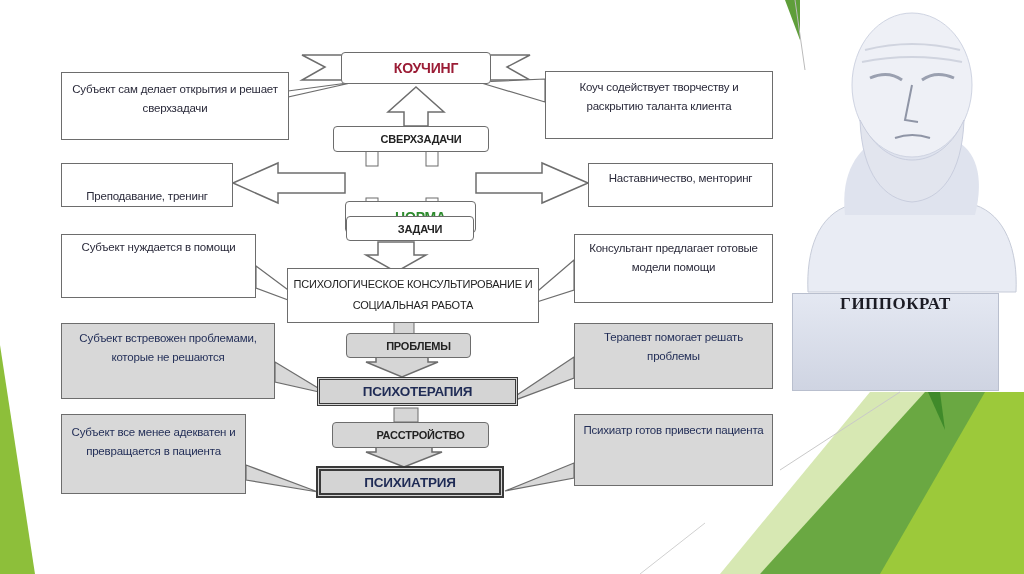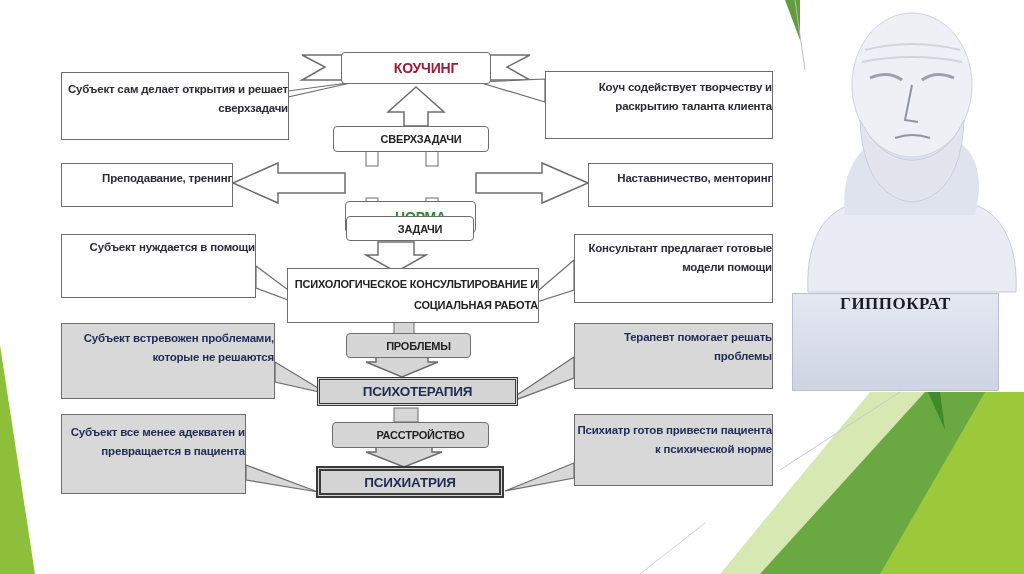--- a/index.html
+++ b/index.html
@@ -1,18 +1,18 @@
 <!DOCTYPE html>
 <html><head>
   <meta charset="utf-8">
   <style>
     html, body { margin:0; padding:0; }
     body { width:1024px; height:574px; position:relative; overflow:hidden; background:#ffffff; font-family:"Liberation Sans", sans-serif; }
     svg.bg { position:absolute; left:0; top:0; }
-    .box { position:absolute; box-sizing:border-box; border:1.5px solid #6d6d6d; background:#fff; text-align:right; color:#2a2a3a; font-weight:bold; font-size:11.5px; line-height:19px; letter-spacing:-0.2px; }
+    .box { position:absolute; box-sizing:border-box; border:1.5px solid #6d6d6d; background:#fff; text-align:center; color:#2a2a3a; font-weight:normal; font-size:11.5px; line-height:19px; letter-spacing:-0.2px; }
     .box.grey { background:#d8d8d8; color:#1f2b55; }
     .center { position:absolute; box-sizing:border-box; border:1.5px solid #6d6d6d; background:#fff; border-radius:4px; text-align:center; font-weight:bold; color:#222; font-size:11px; display:flex; align-items:center; justify-content:center; letter-spacing:-0.2px;padding-left:20px; }
     .center.grey { background:#d6d6d6; }
     .title-red { color:#9b1c35; font-size:14px; }
     .title-green { color:#2e8b2e; font-size:14px; }
     .dbl { position:absolute; box-sizing:border-box; border:3px double #3a3a3a; background:#d4d4d4; display:flex; align-items:center; justify-content:center; font-weight:bold; font-size:13.5px; color:#1f2b55; letter-spacing:-0.2px; }
     .plate { position:absolute; left:792px; top:293px; width:207px; height:98px; background:linear-gradient(#e4e8f2,#cfd4e2); border:1px solid #b9bfce; box-sizing:border-box; display:flex; justify-content:center; font-family:"Liberation Serif", serif; font-weight:bold; font-size:17px; color:#1b1b24; letter-spacing:0.5px; }
   </style>
 </head>
 <body>
@@ -100,21 +100,21 @@
   <span>РАССТРОЙСТВО</span>
 </div>
 <div class="dbl" style="left:316px;top:466px;width:188px;height:32px;border-width:5px;">
   <span>ПСИХИАТРИЯ</span>
 </div>
 
 <div class="box" style="left:61px;top:72px;width:228px;height:68px;padding-top:7px;">
   <div>Субъект сам делает открытия и решает</div>
   <div>сверхзадачи</div>
 </div>
-<div class="box" style="left:61px;top:163px;width:172px;height:44px;padding-top:5px;">
+<div class="box" style="left:61px;top:163px;width:172px;height:44px;padding-top:23px;">
   <div>Преподавание, тренинг</div>
 </div>
 <div class="box" style="left:61px;top:234px;width:195px;height:64px;padding-top:3px;">
   <div>Субъект нуждается в помощи</div>
 </div>
 <div class="box grey" style="left:61px;top:323px;width:214px;height:76px;padding-top:5px;">
   <div>Субъект встревожен проблемами,</div>
   <div>которые не решаются</div>
 </div>
 <div class="box grey" style="left:61px;top:414px;width:185px;height:80px;padding-top:8px;">
@@ -132,18 +132,17 @@
 <div class="box" style="left:574px;top:234px;width:199px;height:69px;padding-top:4px;">
   <div>Консультант предлагает готовые</div>
   <div>модели помощи</div>
 </div>
 <div class="box grey" style="left:574px;top:323px;width:199px;height:66px;padding-top:4px;">
   <div>Терапевт помогает решать</div>
   <div>проблемы</div>
 </div>
 <div class="box grey" style="left:574px;top:414px;width:199px;height:72px;padding-top:6px;">
   <div>Психиатр готов привести пациента</div>
-  <div>к психической норме</div>
 </div>
 
 <div class="plate">
   <span>ГИППОКРАТ</span>
 </div>
 
 </body></html>

